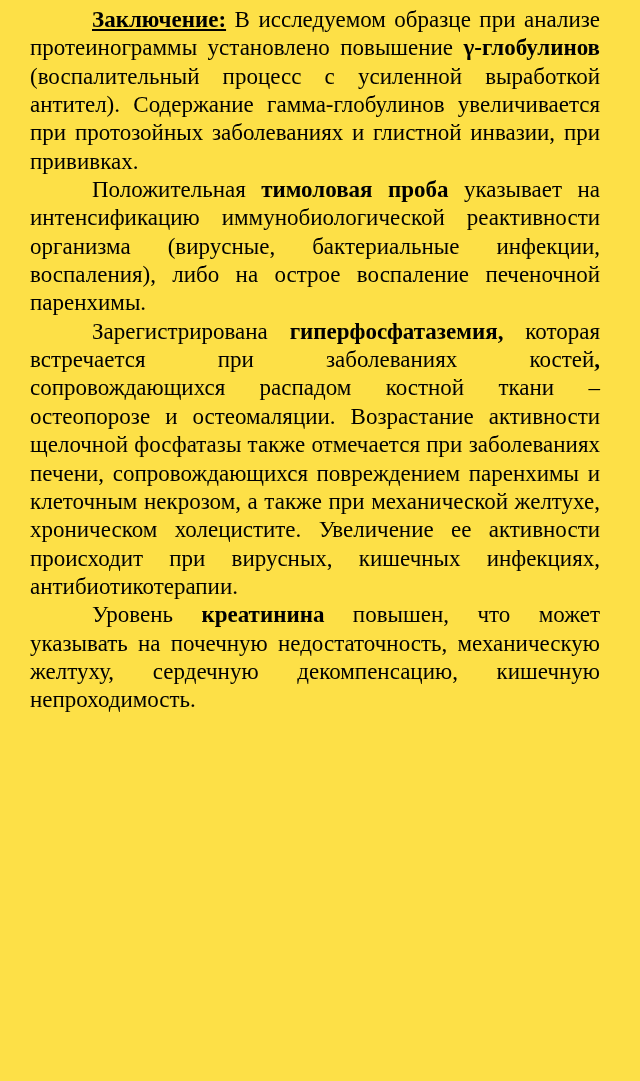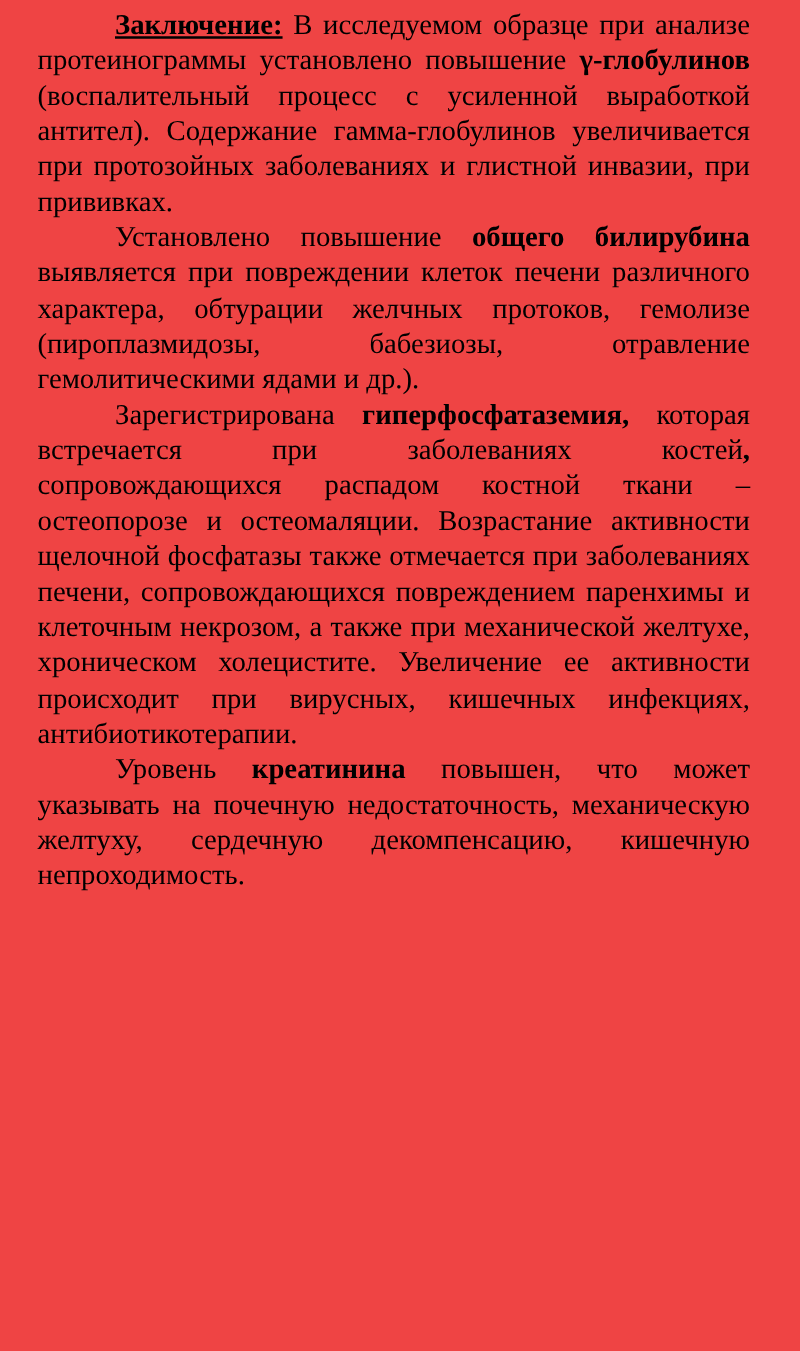--- a/index.html
+++ b/index.html
@@ -4,21 +4,21 @@
 <style>
   html, body {
     margin: 0;
     padding: 0;
     background: #ffffff;
   }
   .page {
     position: relative;
     width: 640px;
     height: 1081px;
-    background: #ef4444;
+    background: #fde047;
     overflow: hidden;
     font-family: "Liberation Serif", "DejaVu Serif", serif;
     color: #000000;
   }
   .text-block {
     position: absolute;
     top: 6px;
     left: 30px;
     width: 570px;
     font-size: 23px;
@@ -43,17 +43,17 @@
     line-height: 28.35px;
     white-space: nowrap;
   }
 </style>
 </head>
 <body>
 
 <div class="page">
   <div class="text-block" id="paragraphs">
       <p><span class="seg-bold-underline">Заключение:</span><span class="seg-normal"> В исследуемом образце при анализе протеинограммы установлено повышение </span><span class="seg-bold">γ-глобулинов</span><span class="seg-normal"> (воспалительный процесс с усиленной выработкой антител). Содержание гамма-глобулинов увеличивается при протозойных заболеваниях и глистной инвазии, при прививках.</span></p>
-      <p><span class="seg-normal">Установлено повышение </span><span class="seg-bold">общего билирубина</span><span class="seg-normal"> выявляется при повреждении клеток печени различного характера, обтурации желчных протоков, гемолизе (пироплазмидозы, бабезиозы, отравление гемолитическими ядами и др.).</span></p>
+      <p><span class="seg-normal">Положительная </span><span class="seg-bold">тимоловая проба</span><span class="seg-normal"> указывает на интенсификацию иммунобиологической реактивности организма (вирусные, бактериальные инфекции, воспаления), либо на острое воспаление печеночной паренхимы.</span></p>
       <p><span class="seg-normal">Зарегистрирована </span><span class="seg-bold">гиперфосфатаземия,</span><span class="seg-normal"> которая встречается при заболеваниях костей</span><span class="seg-bold">,</span><span class="seg-normal"> сопровождающихся распадом костной ткани – остеопорозе и остеомаляции. Возрастание активности щелочной фосфатазы также отмечается при заболеваниях печени, сопровождающихся повреждением паренхимы и клеточным некрозом, а также при механической желтухе, хроническом холецистите. Увеличение ее активности происходит при вирусных, кишечных инфекциях, антибиотикотерапии.</span></p>
       <p><span class="seg-normal">Уровень </span><span class="seg-bold">креатинина</span><span class="seg-normal"> повышен, что может указывать на почечную недостаточность, механическую желтуху, сердечную декомпенсацию, кишечную непроходимость.</span></p>
     </div>
 </div>
 
 </body></html>

